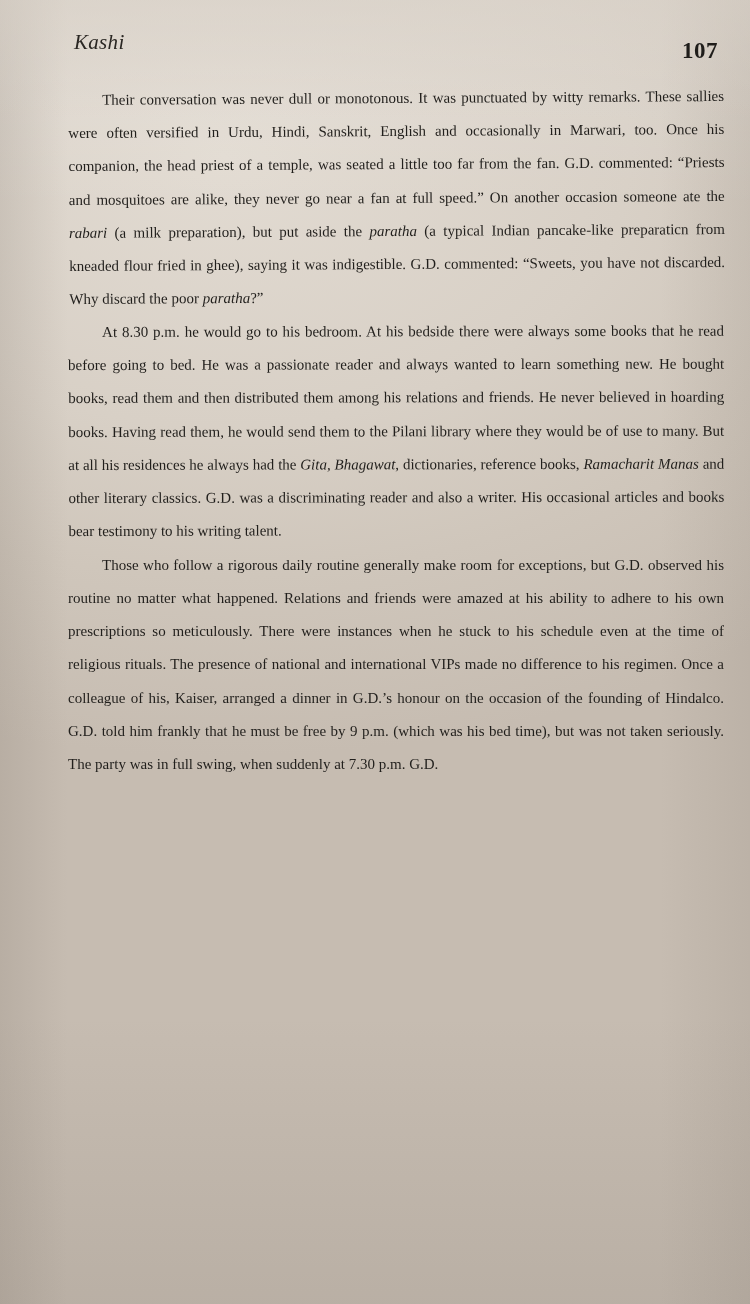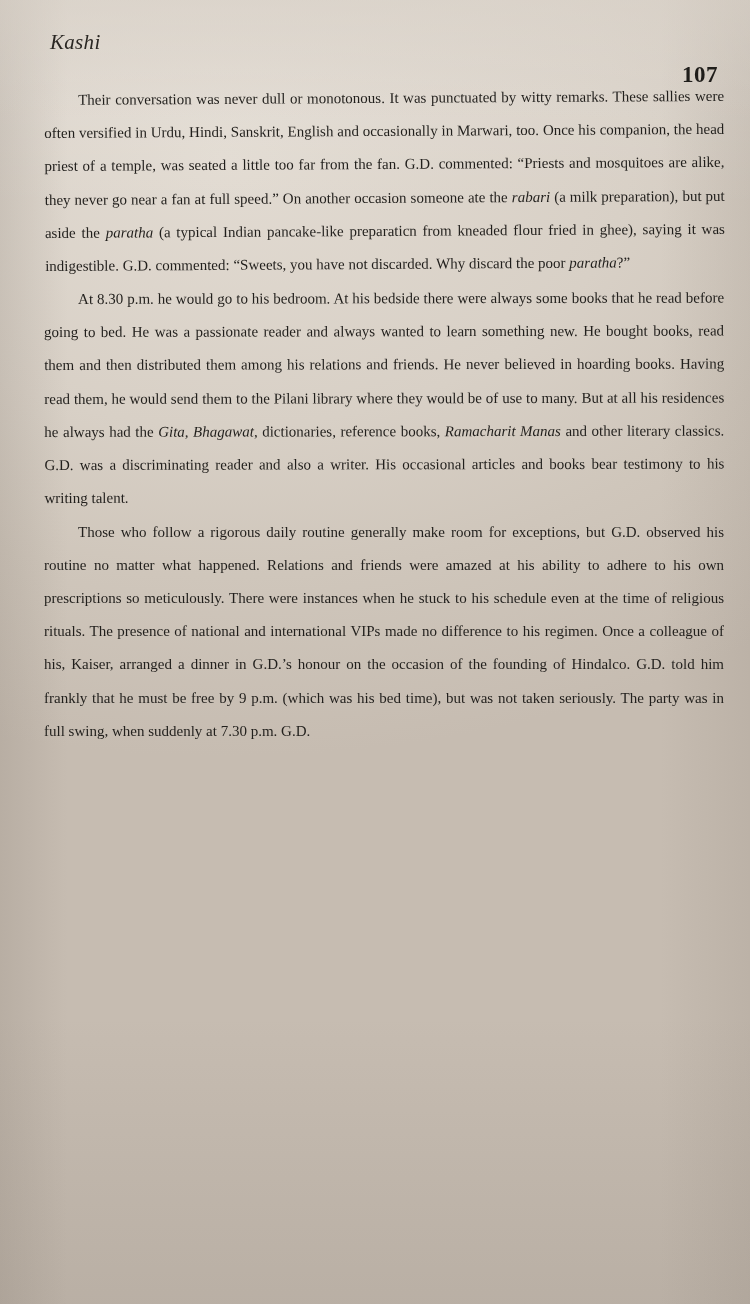--- a/index.html
+++ b/index.html
@@ -13,21 +13,21 @@
     font-family: "Liberation Serif", serif;
     overflow: hidden;
   }
   .page {
     position: relative;
     width: 750px;
     height: 1304px;
     background:
       radial-gradient(ellipse 900px 600px at 30% 12%, #e2dbd2 0%, #d8d0c6 45%, #cfc6bb 70%, #c6bcb1 100%);
     box-sizing: border-box;
-    padding: 28px 26px 10px 44px;
+    padding: 28px 26px 10px 68px;
   }
   
   .page:before {
     content: "";
     position: absolute;
     left: 0; top: 0; right: 0; bottom: 0;
     background:
       linear-gradient(90deg, rgba(120,110,100,0.18) 0%, rgba(255,255,255,0.0) 9%, rgba(255,255,255,0.0) 88%, rgba(120,110,100,0.13) 100%),
       linear-gradient(180deg, rgba(255,255,255,0.18) 0%, rgba(255,255,255,0.0) 16%, rgba(120,110,100,0.0) 78%, rgba(120,110,100,0.16) 100%);
     pointer-events: none;
@@ -41,21 +41,21 @@
     left: 6px;
     top: 2px;
     font-style: italic;
     font-size: 21px;
     color: #2a2723;
     letter-spacing: 0.3px;
   }
   .folio {
     position: absolute;
     right: 6px;
-    top: 34px;
+    top: 10px;
     font-size: 23px;
     font-weight: bold;
     color: #1f1d1a;
     letter-spacing: 0.5px;
   }
   .body-text {
     position: relative;
     color: #211f1c;
     font-size: 15px;
     line-height: 33.2px;

